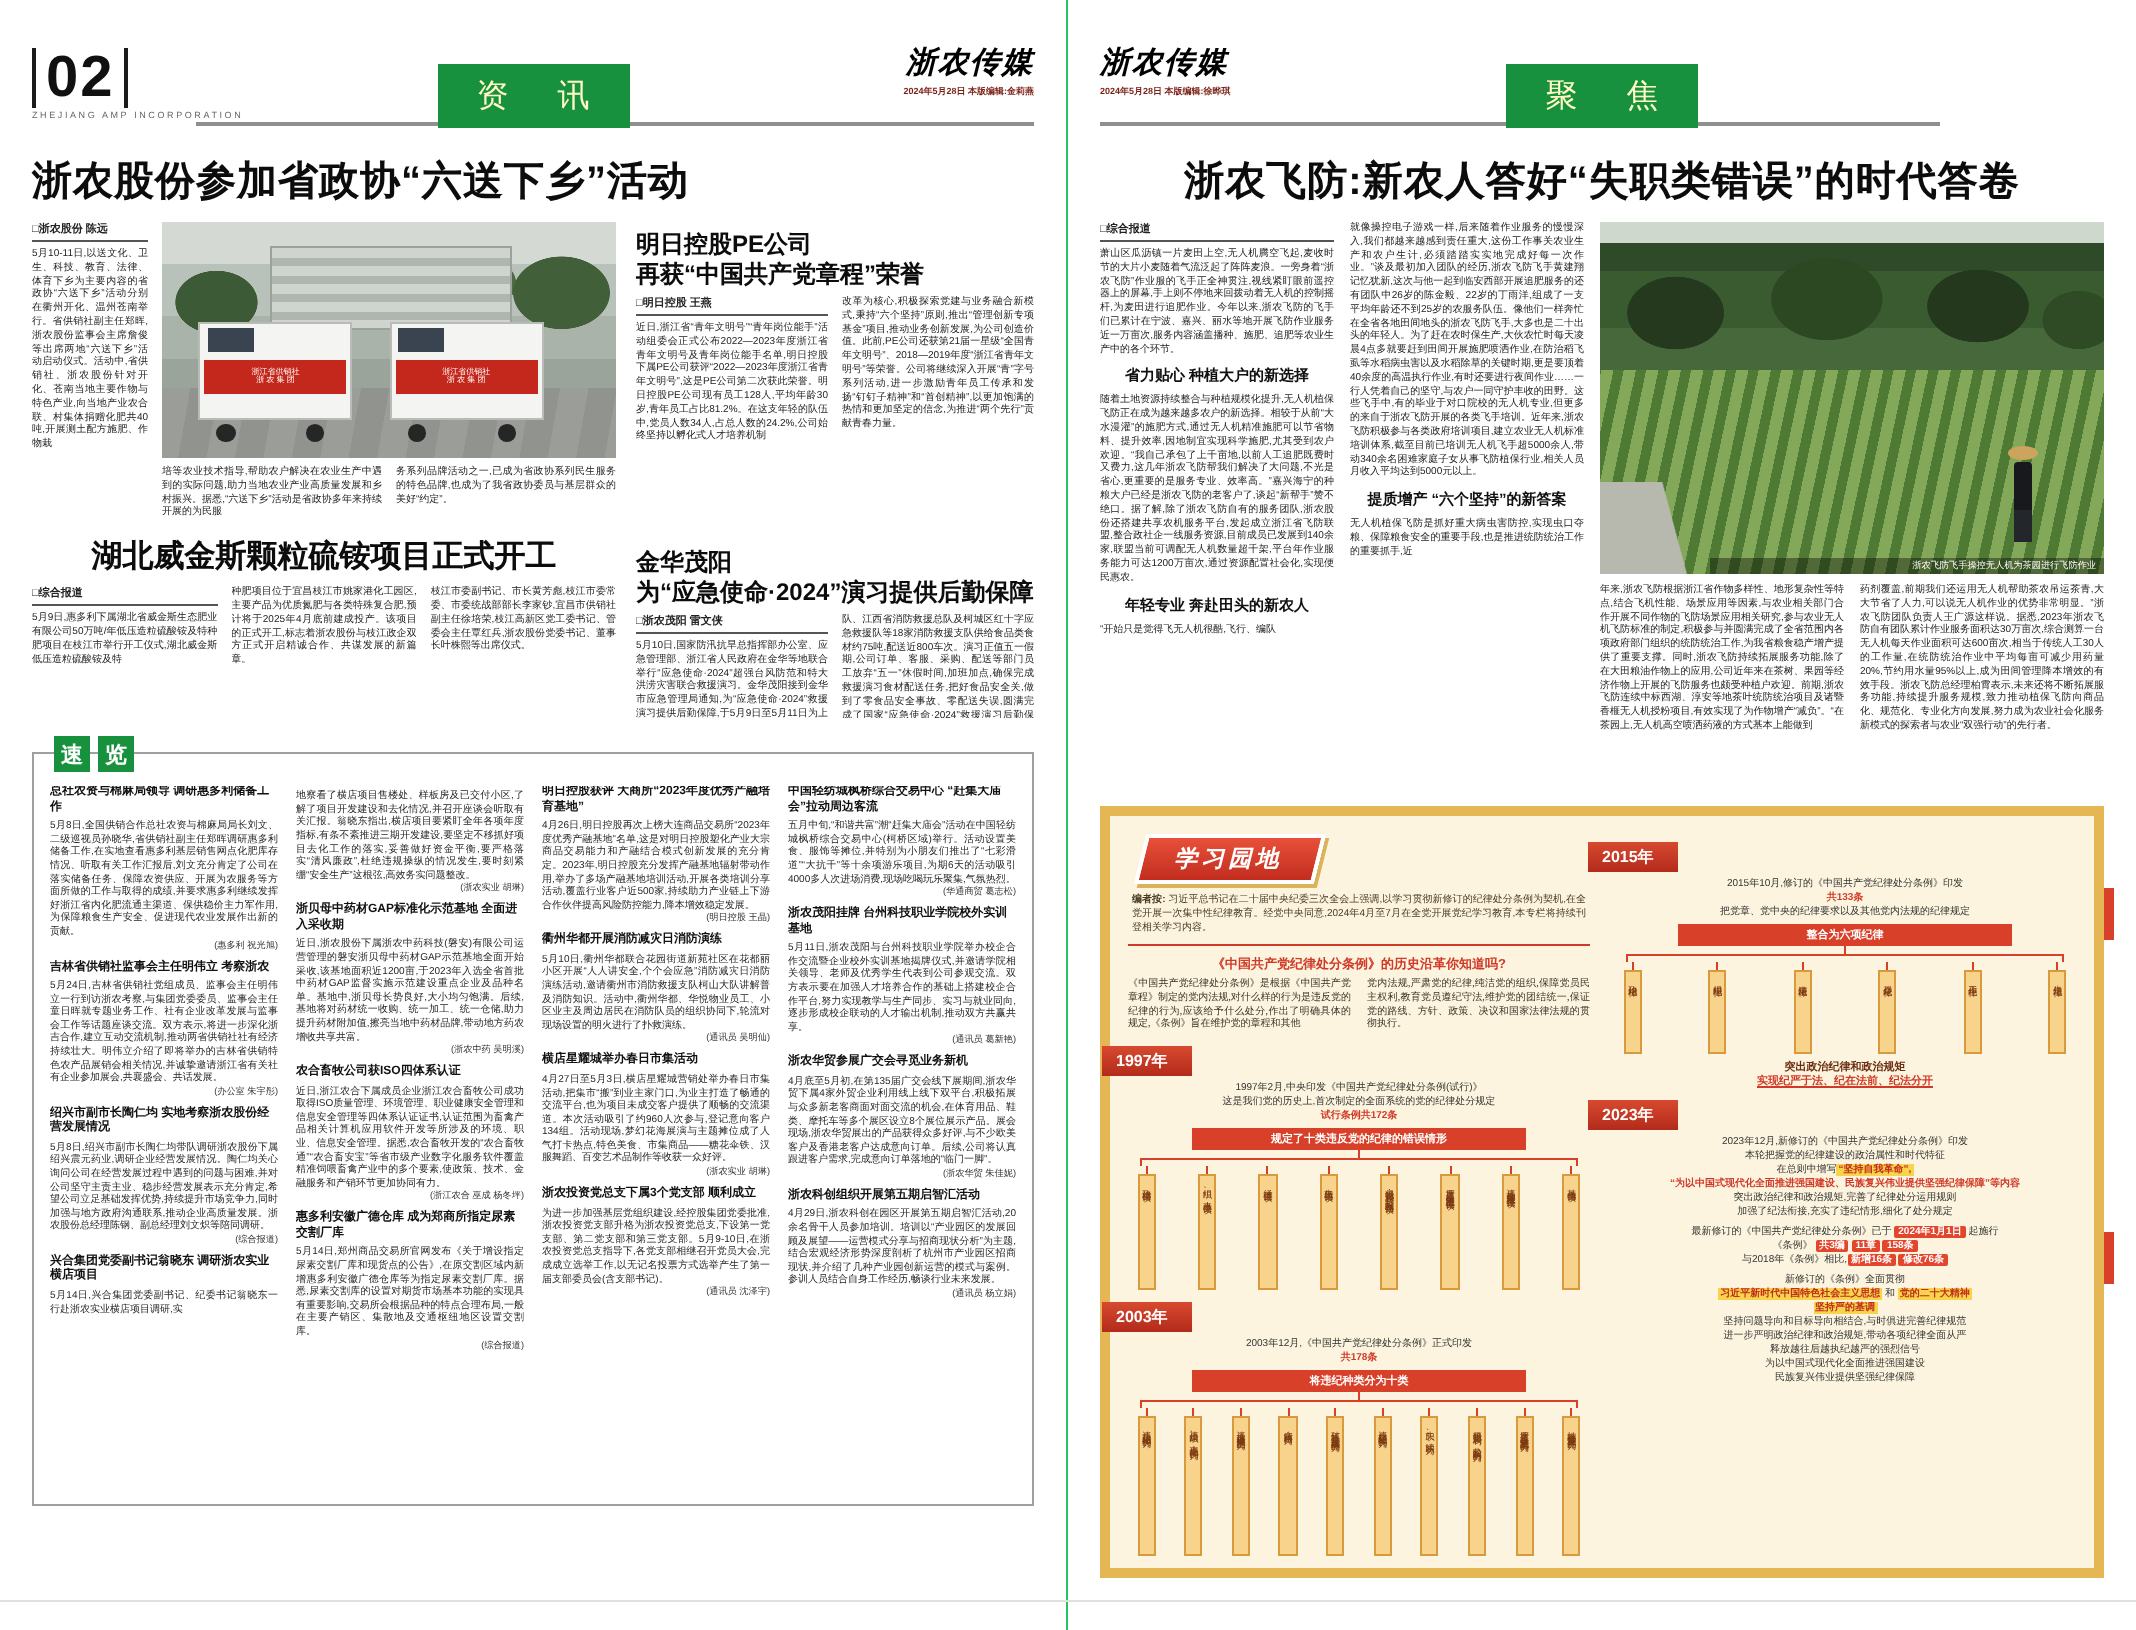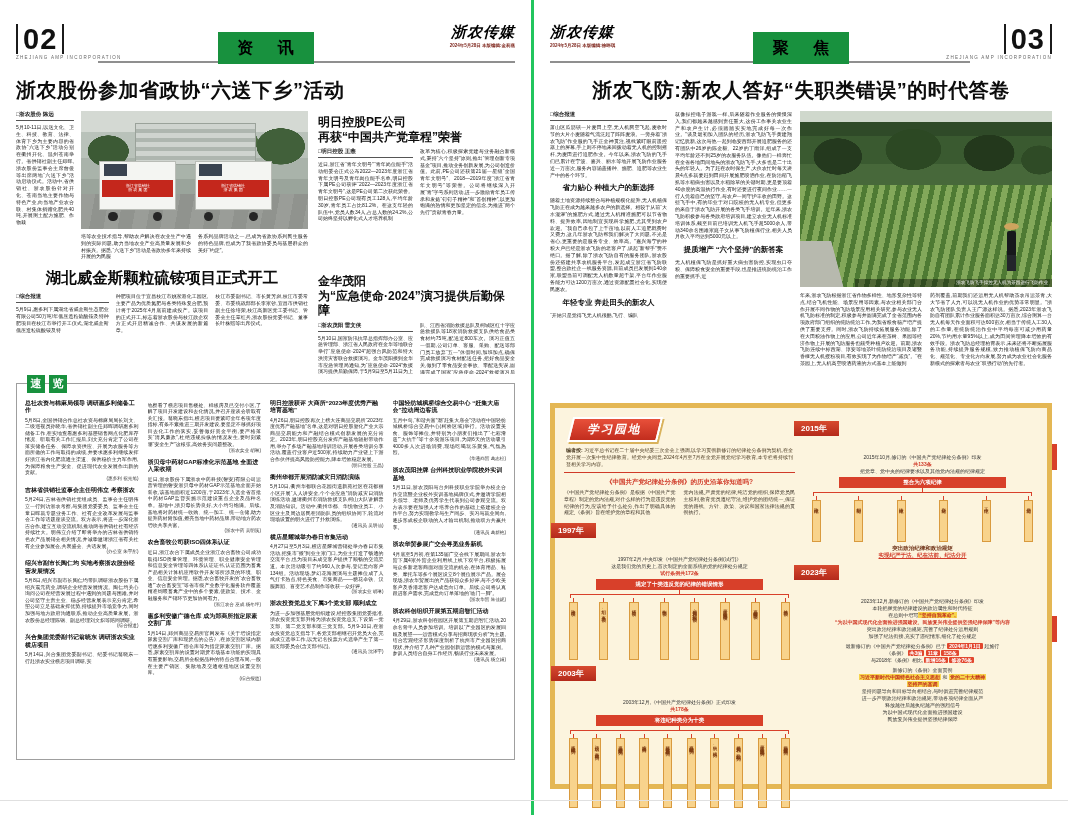--- a/index.html
+++ b/index.html
@@ -1,38 +1,38 @@
 <!DOCTYPE html>
 <html><head>
 <meta charset="utf-8">
 <style>
   html,body{margin:0;padding:0;background:#fff;}
   .spread{width:1068px;height:815px;background:#fff;display:flex;position:relative;
           font-family:"Liberation Sans",sans-serif;color:#1a1a1a;overflow:hidden;}
   .page{width:534px;height:815px;box-sizing:border-box;padding:24px 16px 0;position:relative;}
-  .page.pl{border-right:3px solid #22c55e;}
+  .page.pl{border-right:1px solid #22c55e;}
   .edgeline{position:absolute;left:0;right:0;bottom:14px;height:1px;background:#e0e0e0;}
 
   
   .ph{position:relative;height:44px;}
   .hline{position:absolute;bottom:5px;height:2px;background:#8f8f8f;}
   .pl .hline{left:82px;right:0;}
   .pr .hline{left:0;right:82px;}
   .pnwrap{display:flex;align-items:center;gap:5px;}
   .pnbar{width:2px;height:30px;background:#1b1b1b;}
   .pn{font-size:29px;font-weight:800;line-height:30px;letter-spacing:1px;color:#111;}
   .corp{font-size:4.5px;letter-spacing:1.3px;color:#666;margin-top:1px;}
   .ph-left{position:absolute;top:0;left:0;}
   .ph-right{position:absolute;top:0;right:0;text-align:right;}
   .pr .ph-left{text-align:left;}
   .masthead{font-family:Liberation Sans, sans-serif;font-style:italic;font-weight:bold;
             color:#000000;font-size:15px;line-height:16px;letter-spacing:1px;}
   .dateline{font-size:4.5px;color:#7a1f15;margin-top:3px;font-weight:bold;}
   .badge{position:absolute;left:50%;transform:translateX(-50%);top:8px;width:96px;height:32px;
-         background:#18913e;color:#000000;font-size:16px;font-weight:bold;display:flex;
+         background:#18913e;color:#fef9c3;font-size:16px;font-weight:normal;display:flex;
          align-items:center;justify-content:center;letter-spacing:10px;padding-left:10px;box-sizing:border-box;}
 
   
   .hl1{font-size:20px;font-weight:900;letter-spacing:.5px;margin:9px 0 7px;color:#0c0c0c;}
   .pr .hl1{text-align:center;font-size:20px;}
   .byline{font-size:5.5px;font-weight:bold;border-bottom:1px solid #555;padding-bottom:2px;margin-bottom:3px;color:#222;}
   .small{font-size:5px;line-height:6.8px;text-align:justify;color:#222;margin:0;}
   .sub{font-size:7.5px;font-weight:bold;text-align:center;margin:5px 0 4px;color:#111;}
 
   
@@ -118,21 +118,21 @@
   .sbadge{display:inline-block;background:linear-gradient(#e8503a,#c22d1e);color:#fff;font-weight:bold;
           font-size:11.5px;letter-spacing:2px;padding:3px 16px;transform:skewX(-14deg);
           border:2px solid #fff;box-shadow:2px 2px 0 #d9b25b;margin:2px 0 5px 6px;}
   .note{font-size:5px;line-height:6.8px;color:#4a3a22;text-align:justify;margin:0 2px;}
   .nlabel{font-weight:bold;}
   .question{color:#d03a28;font-weight:bold;font-size:6.5px;text-align:center;margin:5px 0 3px;
             border-top:1px solid #d03a28;padding-top:5px;}
   .intro{display:flex;gap:8px;font-family:"Liberation Serif",serif;}
   .intro p{font-size:5px;line-height:6.6px;text-align:justify;color:#3c3328;margin:0;flex:1;}
   .ylabel{display:inline-block;background:linear-gradient(#d74a2f,#b42a1b);color:#fff;font-size:8px;
-          font-weight:bold;padding:2px 12px 2px 7px;margin:6px 0 18px -13px;position:relative;}
+          font-weight:bold;padding:2px 12px 2px 7px;margin:6px 0 3px -13px;position:relative;}
   .yl{font-size:5px;line-height:7px;text-align:center;color:#333;}
   .rd{color:#d03a28;font-weight:bold;}
   .un{text-decoration:underline;}
   .hy{background:#f7d44c;padding:0 1px;color:#c22d1e;font-weight:bold;}
   .hr{background:#e2472e;color:#fff;padding:0 2px;font-weight:bold;border-radius:1px;}
   .ybar{background:#d8402a;color:#fff;font-size:5.5px;font-weight:bold;text-align:center;
         width:72%;margin:2px auto 0;padding:2px 0;}
   .drop{width:1px;height:4px;background:#d8402a;margin:0 auto;}
   .hbar{border:1px solid #d8402a;border-bottom:none;height:3px;width:94%;margin:0 auto;}
   .cells{display:flex;justify-content:space-between;width:96%;margin:0 auto;}
@@ -371,28 +371,20 @@
   </div>
 
   <div class="page pr">
     <div class="ph">
       <div class="hline"></div>
       <div class="ph-left">
         <div class="masthead">浙农传媒</div>
         <div class="dateline">2024年5月28日  本版编辑:徐晔琪</div>
       </div>
       <div class="badge">聚 焦</div>
-      <div class="ph-right">
-        <div class="pnwrap" style="justify-content:flex-end;">
-          <span class="pnbar"></span>
-          <span class="pn">03</span>
-          <span class="pnbar"></span>
-        </div>
-        <div class="corp">ZHEJIANG AMP INCORPORATION</div>
-      </div>
     </div>
 
     <h1 class="hl1">浙农飞防:新农人答好“失职类错误”的时代答卷</h1>
 
     <div class="mainrow2">
       <div class="colL">
         <div class="byline">□综合报道</div>
         <p class="small">萧山区瓜沥镇一片麦田上空,无人机腾空飞起,麦收时节的大片小麦随着气流泛起了阵阵麦浪。一旁身着“浙农飞防”作业服的飞手正全神贯注,视线紧盯眼前遥控器上的屏幕,手上则不停地来回拨动着无人机的控制摇杆,为麦田进行追肥作业。今年以来,浙农飞防的飞手们已累计在宁波、嘉兴、丽水等地开展飞防作业服务近一万亩次,服务内容涵盖播种、施肥、追肥等农业生产中的各个环节。</p>
         <div class="sub">省力贴心  种植大户的新选择</div>
         <p class="small">随着土地资源持续整合与种植规模化提升,无人机植保飞防正在成为越来越多农户的新选择。相较于从前“大水漫灌”的施肥方式,通过无人机精准施肥可以节省物料、提升效率,因地制宜实现科学施肥,尤其受到农户欢迎。“我自己承包了上千亩地,以前人工追肥既费时又费力,这几年浙农飞防帮我们解决了大问题,不光是省心,更重要的是服务专业、效率高。”嘉兴海宁的种粮大户已经是浙农飞防的老客户了,谈起“新帮手”赞不绝口。据了解,除了浙农飞防自有的服务团队,浙农股份还搭建共享农机服务平台,发起成立浙江省飞防联盟,整合政社企一线服务资源,目前成员已发展到140余家,联盟当前可调配无人机数量超千架,平台年作业服务能力可达1200万亩次,通过资源配置社会化,实现便民惠农。</p>

